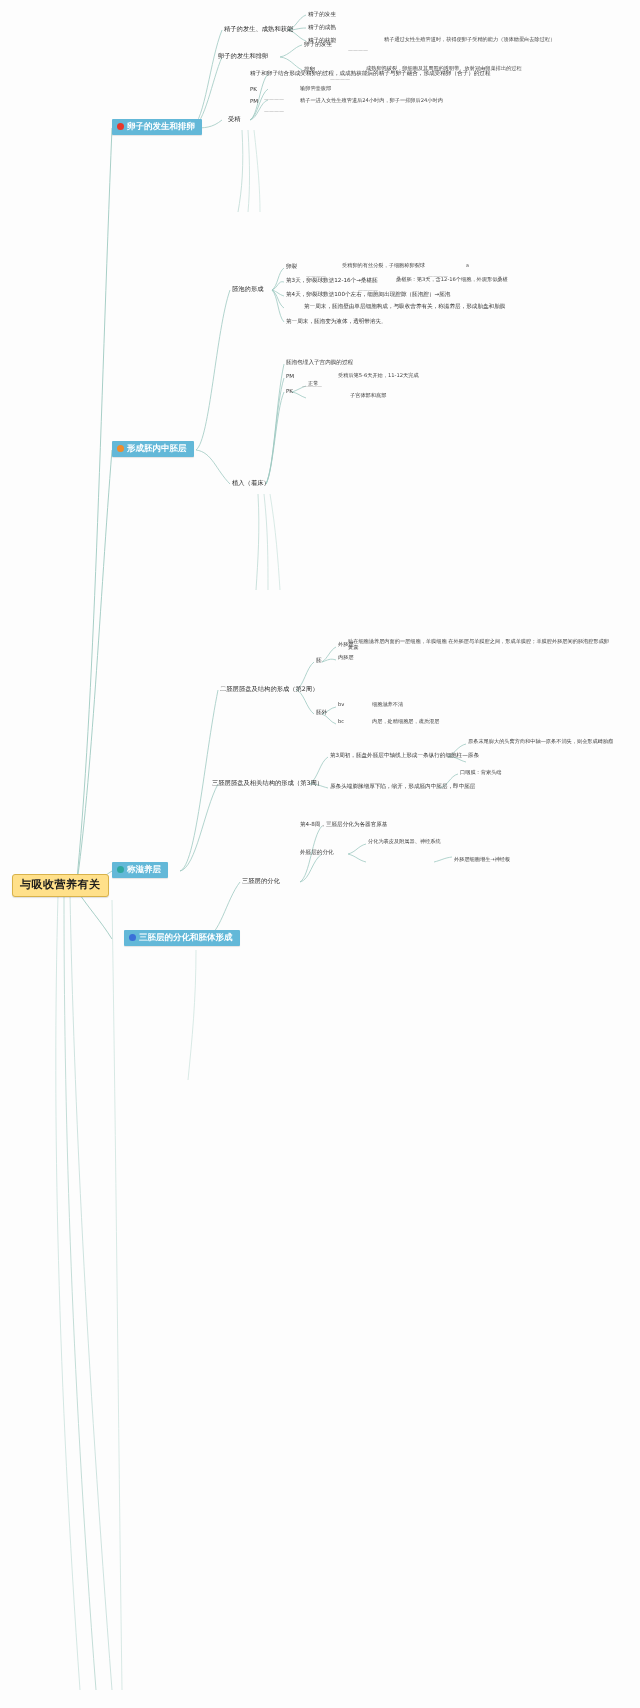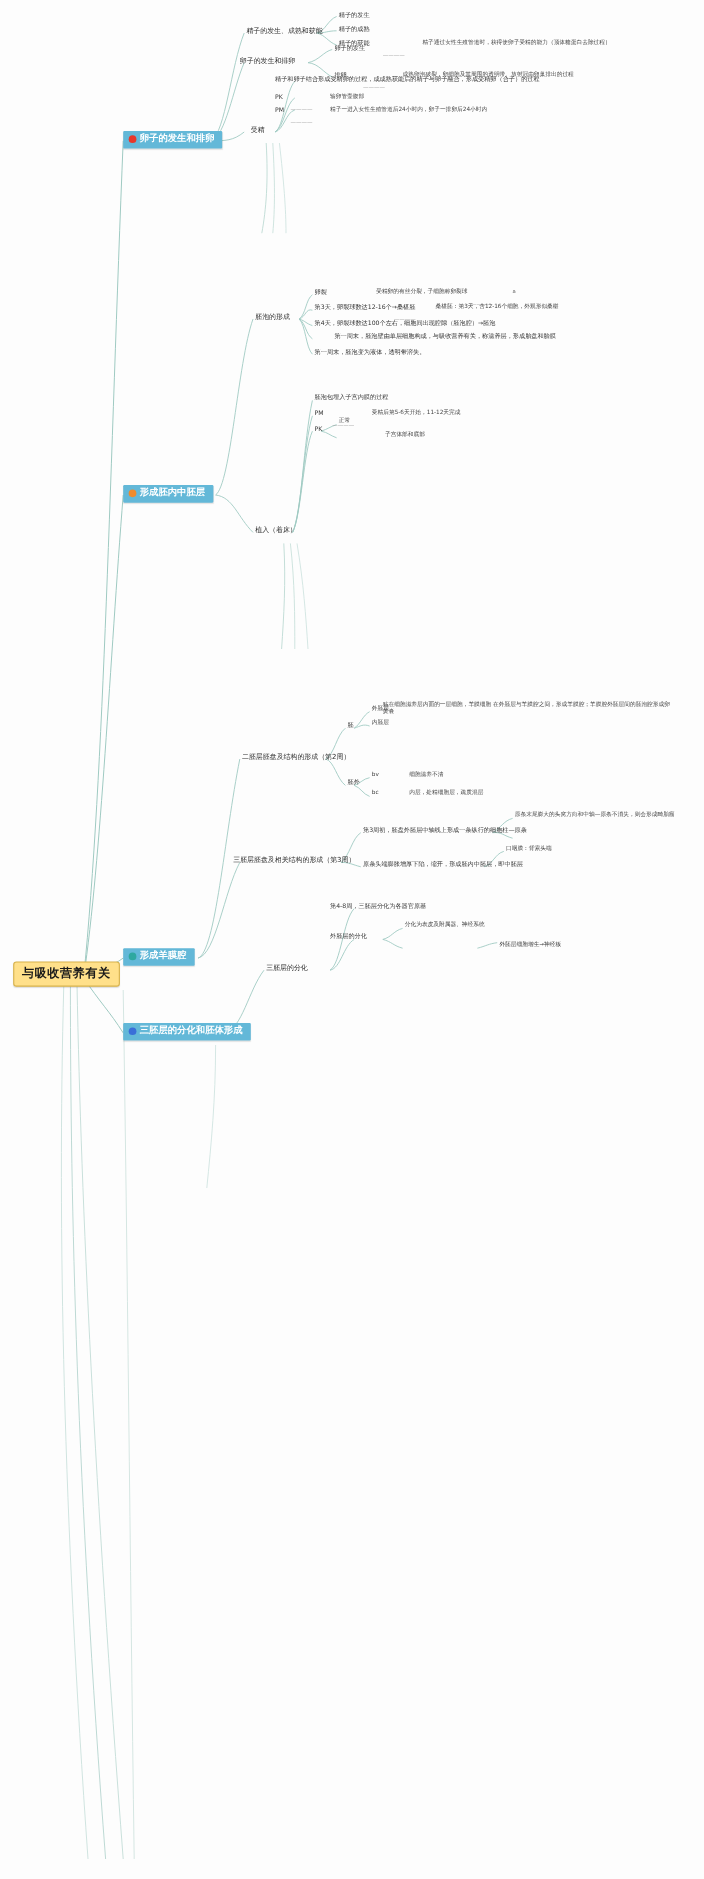--- a/index.html
+++ b/index.html
@@ -207,42 +207,42 @@
   <div class="node" style="left:302px;top:374px;">
     <span class="dash" style="font-size:5px;">————</span>
   </div>
   <div class="node leafnote" style="left:338px;top:373px;">受精后第5-6天开始，11-12天完成</div>
   <div class="node lvl3" style="left:286px;top:388px;">PK</div>
   <div class="node lvl4" style="left:308px;top:381px;">正常</div>
   <div class="node lvl4" style="left:350px;top:393px;">子宫体部和底部</div>
 
   <div class="node lvl1" style="left:112px;top:862px;">
     <span class="dot teal"></span>
-    <span>形成羊膜腔</span>
+    <span>称滋养层</span>
   </div>
 
   <div class="node lvl2" style="left:220px;top:685px;">二胚层胚盘及结构的形成（第2周）</div>
   <div class="node lvl3" style="left:316px;top:657px;">胚</div>
   <div class="node lvl4" style="left:338px;top:642px;">外胚层</div>
   <div class="node lvl4" style="left:338px;top:655px;">内胚层</div>
   <div class="node leafnote" style="left:348px;top:639px;width:262px;white-space:normal;">贴在细胞滋养层内面的一层细胞，羊膜细胞 在外胚层与羊膜腔之间，形成羊膜腔；羊膜腔外胚层间的胚泡腔形成卵黄囊</div>
 
   <div class="node lvl3" style="left:316px;top:709px;">胚外</div>
   <div class="node lvl4" style="left:338px;top:702px;">bv</div>
   <div class="node leafnote" style="left:372px;top:702px;">细胞滋养不清</div>
   <div class="node lvl4" style="left:338px;top:719px;">bc</div>
   <div class="node leafnote" style="left:372px;top:719px;">内层，处精细胞层，疏质混层</div>
 
   <div class="node lvl2" style="left:212px;top:779px;">三胚层胚盘及相关结构的形成（第3周）</div>
   <div class="node lvl3" style="left:330px;top:752px;">第3周初，胚盘外胚层中轴线上形成一条纵行的细胞柱—原条</div>
   <div class="node leafnote" style="left:468px;top:739px;width:150px;white-space:normal;">原条末尾膨大的头窝方向和中轴—原条不消失，则会形成畸胎瘤</div>
   <div class="node lvl3" style="left:330px;top:783px;">原条头端膨胀增厚下陷，缩开，形成胚内中胚层，即中胚层</div>
   <div class="node leafnote" style="left:460px;top:770px;">口咽膜：背索头端</div>
 
-  <div class="node lvl1" style="left:112px;top:930px;">
+  <div class="node lvl1" style="left:124px;top:930px;">
     <span class="dot blue"></span>
     <span>三胚层的分化和胚体形成</span>
   </div>
 
   <div class="node lvl2" style="left:242px;top:877px;">三胚层的分化</div>
   <div class="node lvl3" style="left:300px;top:821px;">第4-8周，三胚层分化为各器官原基</div>
   <div class="node lvl3" style="left:300px;top:849px;">外胚层的分化</div>
   <div class="node lvl4" style="left:368px;top:839px;">分化为表皮及附属器、神经系统</div>
   <div class="node lvl4" style="left:454px;top:857px;">外胚层细胞增生→神经板</div>
 

